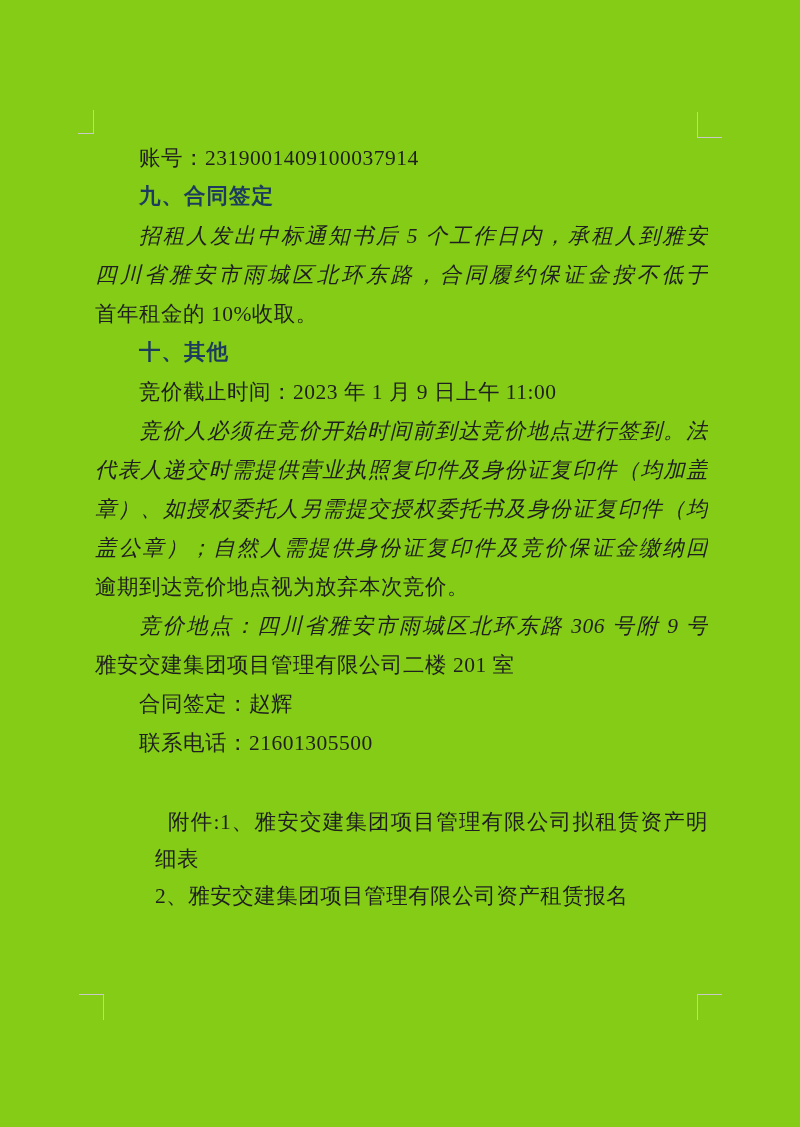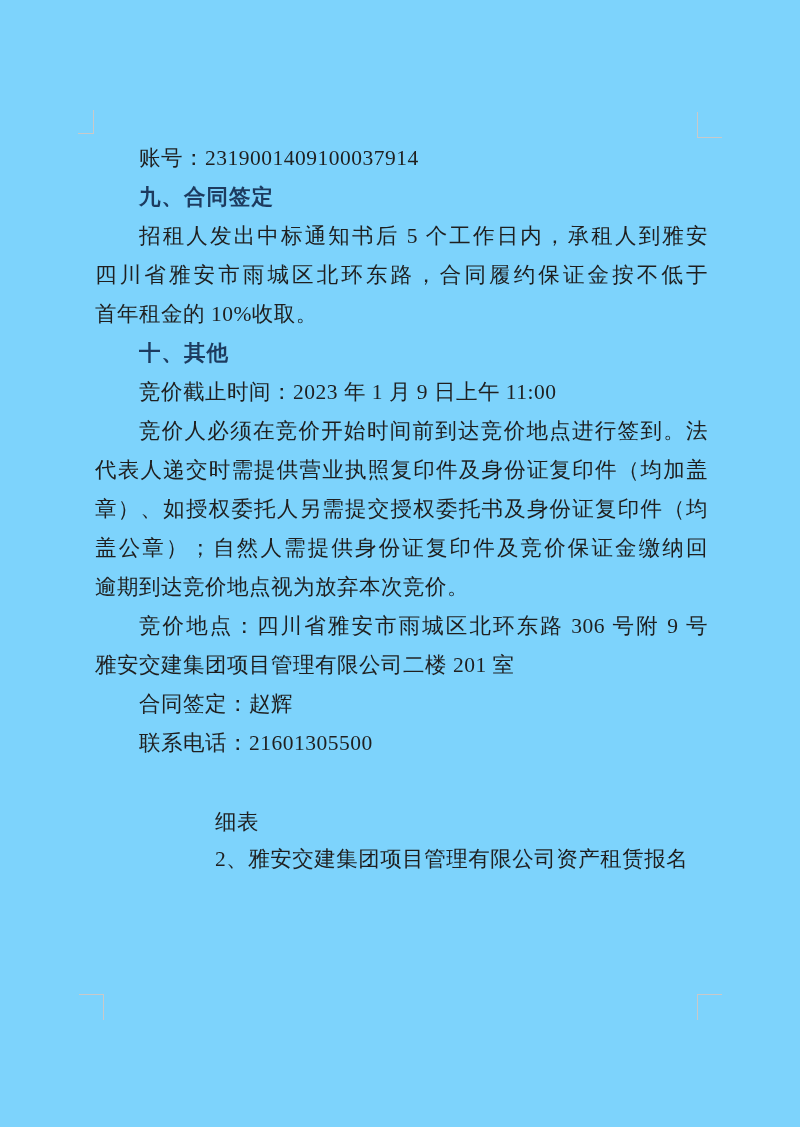--- a/index.html
+++ b/index.html
@@ -37,45 +37,46 @@
   }
   .line {
     height: 39px;
     line-height: 39px;
     overflow: hidden;
   }
   .line.indent { padding-left: 44px; }
   .line.fill {
     text-align: justify;
     text-align-last: justify;
+    font-style: italic;
   }
   .line.heading {
     font-weight: bold;
     color: var(--heading-color, #1d3b5f);
-    font-family: Liberation Serif, serif;
+    font-family: Liberation Mono, monospace;
     letter-spacing: 1px;
   }
   
   .attachments { margin-top: 41px; }
   .attach-line {
     height: 37px;
     line-height: 37px;
-    margin-left: 120px;
+    margin-left: 60px;
     overflow: hidden;
   }
   .attach-line.first { margin-left: 73px; }
   .attach-line.fill {
     text-align: justify;
     text-align-last: justify;
   }
 </style>
 </head>
 <body>
 
-<div class="page" style="--text-color: #1f1f1f; --heading-color: #1d3b5f; --crop-color: #c9c9c9; background: #7dd3fc;">
+<div class="page" style="--text-color: #1f1f1f; --heading-color: #1d3b5f; --crop-color: #c9c9c9; background: #84cc16;">
   <div class="crop tl"></div>
   <div class="crop tr"></div>
   <div class="crop bl"></div>
   <div class="crop br"></div>
 
   <div class="body-text">
     <div>
         <div class="line indent">账号：2319001409100037914</div>
         <div class="line indent heading">九、合同签定</div>
         <div class="line indent fill">招租人发出中标通知书后 5 个工作日内，承租人到雅安</div>
@@ -87,17 +88,18 @@
         <div class="line fill">代表人递交时需提供营业执照复印件及身份证复印件（均加盖公</div>
         <div class="line fill">章）、如授权委托人另需提交授权委托书及身份证复印件（均加</div>
         <div class="line fill">盖公章）；自然人需提供身份证复印件及竞价保证金缴纳回执。</div>
         <div class="line">逾期到达竞价地点视为放弃本次竞价。</div>
         <div class="line indent fill">竞价地点：四川省雅安市雨城区北环东路 306 号附 9 号</div>
         <div class="line">雅安交建集团项目管理有限公司二楼 201 室</div>
         <div class="line indent">合同签定：赵辉</div>
         <div class="line indent">联系电话：21601305500</div>
       </div>
     <div class="attachments">
+        <div class="attach-line first fill">附件:1、雅安交建集团项目管理有限公司拟租赁资产明</div>
         <div class="attach-line">细表</div>
         <div class="attach-line">2、雅安交建集团项目管理有限公司资产租赁报名</div>
       </div>
   </div>
 </div>
 
 </body></html>

